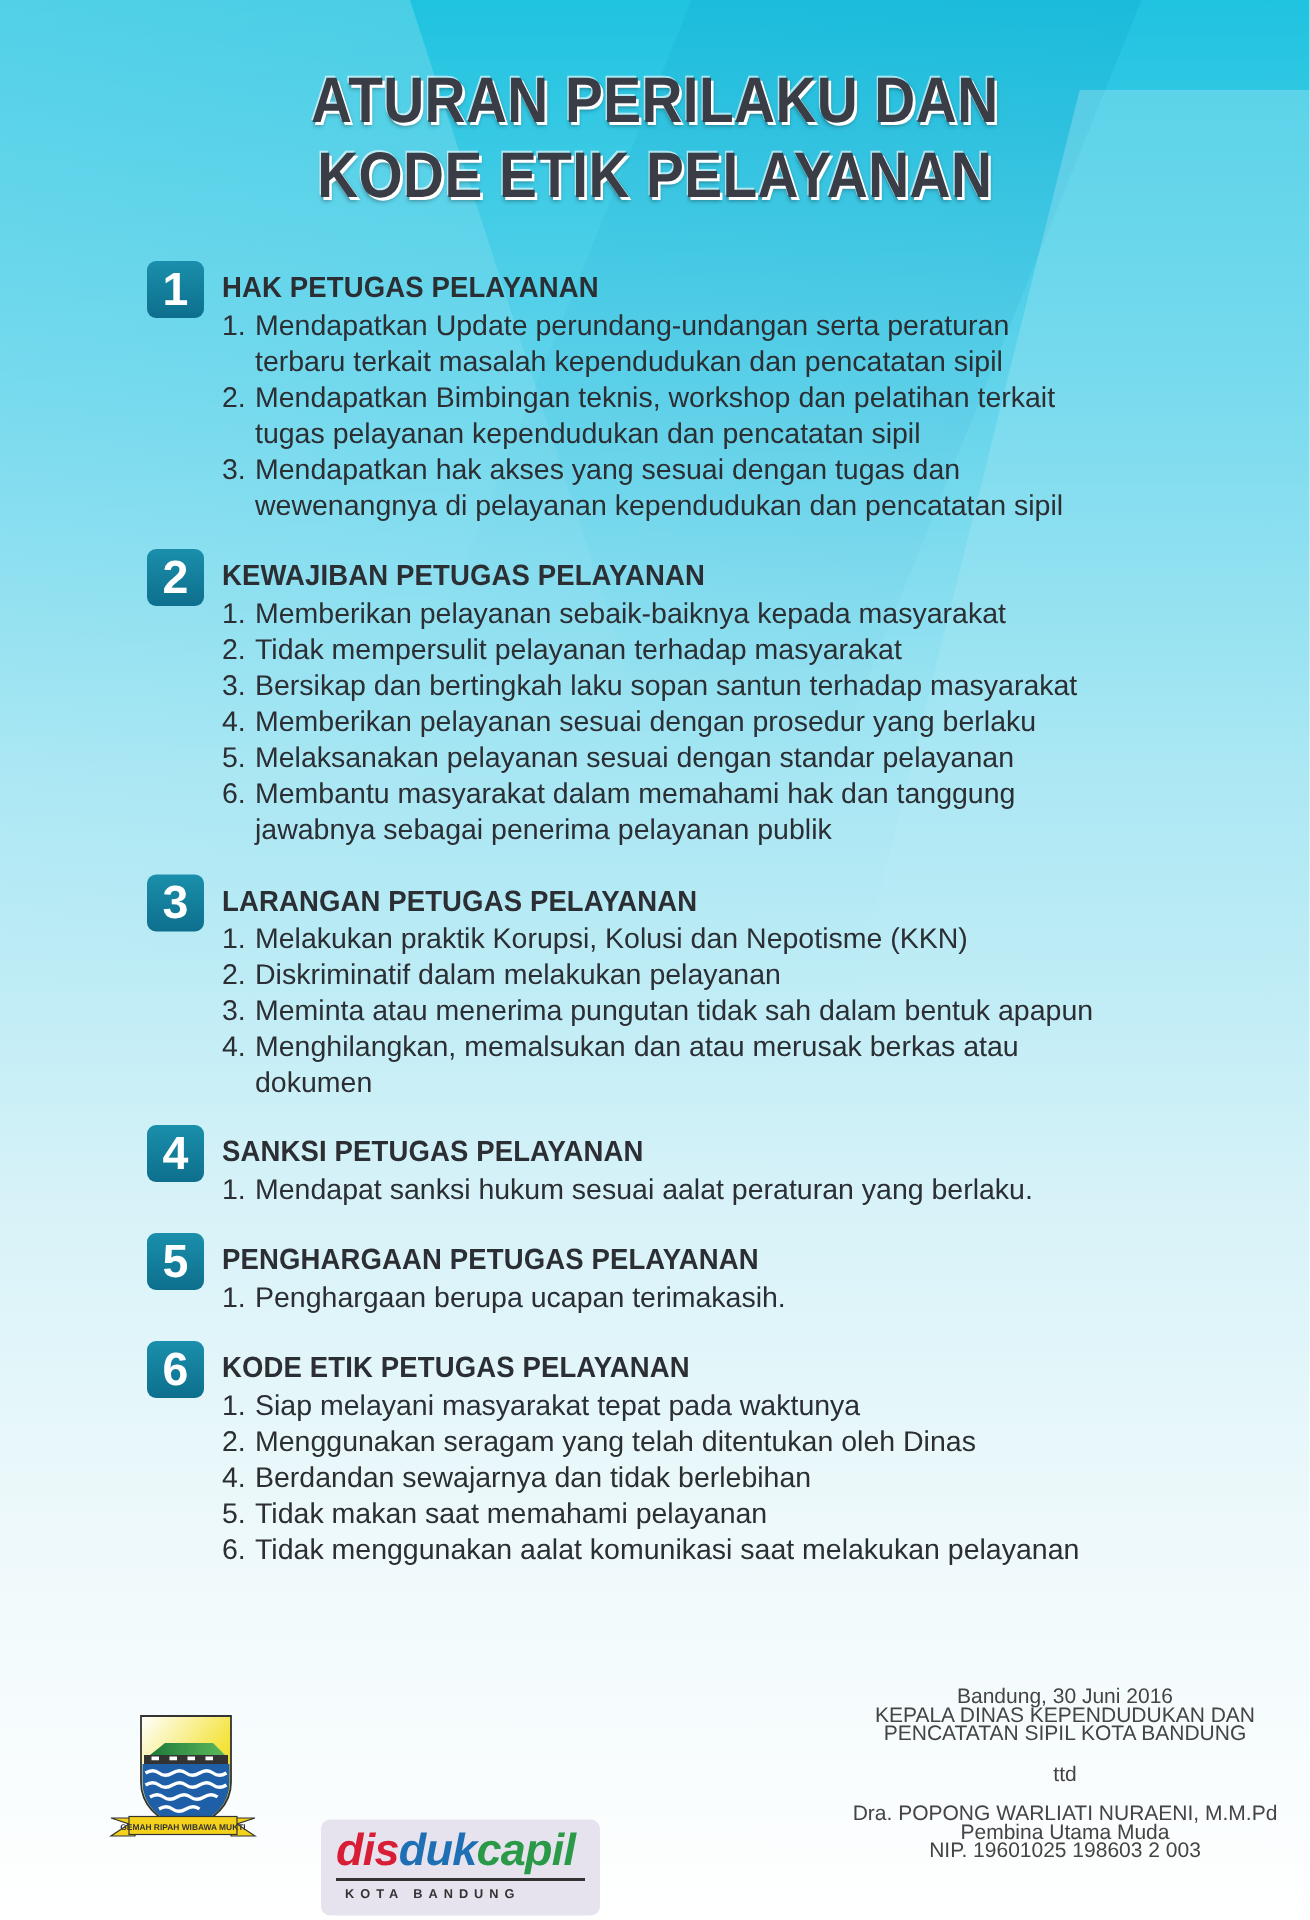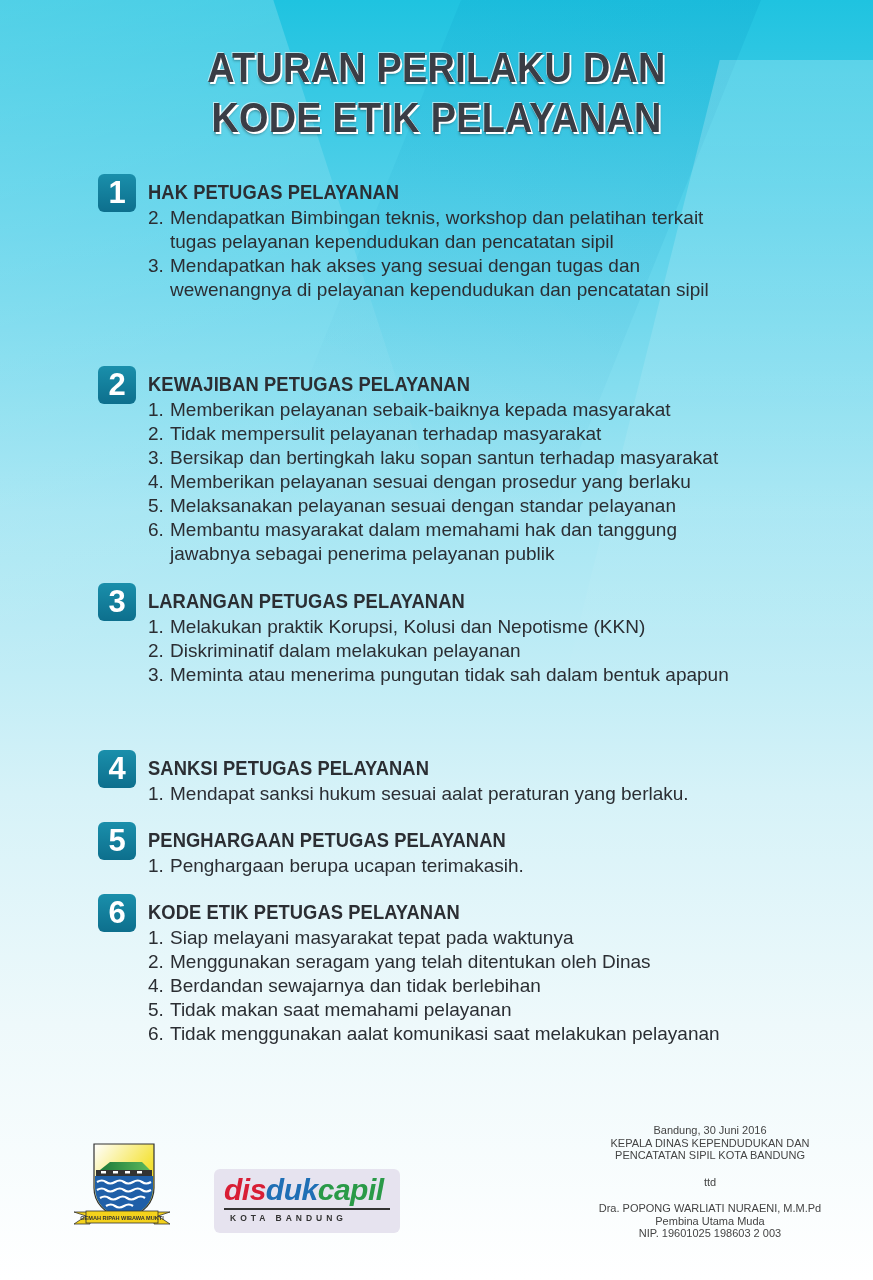--- a/index.html
+++ b/index.html
@@ -44,27 +44,27 @@
     .items { position: absolute; left: 50px; top: 32px; width: 680px; }
     .item {
       font-size: 19px; line-height: 24px; color: #2b2e33;
       padding-left: 22px; text-indent: -22px; white-space: pre-line;
       transform-origin: left center;
     }
     .item .n { display: inline-block; width: 22px; text-indent: 0; }
 
     .sig {
       position: absolute; left: 560px; top: 1124px; width: 300px;
-      text-align: center; font-size: 11px; line-height: 12.5px; color: #444;
+      text-align: center; font-size: 14px; line-height: 12.5px; color: #444;
     }
     .sig .gap { height: 14px; }
 
     .crest { position: absolute; left: 72px; top: 1140px; width: 100px; height: 90px; }
     .logo-box {
-      position: absolute; left: 214px; top: 1169px; width: 186px; height: 64px;
+      position: absolute; left: 214px; top: 1213px; width: 186px; height: 64px;
       background: #e6e3ef; border-radius: 6px;
     }
     .logo-word {
       position: absolute; left: 10px; top: 4px; font-size: 30px; font-weight: 700;
       font-style: italic; letter-spacing: -0.5px; line-height: 34px;
     }
     .logo-word .dis { color: #d81e35; }
     .logo-word .duk { color: #1f6fb5; }
     .logo-word .capil { color: #2a9a48; }
     .logo-line { position: absolute; left: 10px; top: 39px; width: 166px; height: 2px; background: #333; }
@@ -82,20 +82,22 @@
 
 <h1 class="title">
   <div>ATURAN PERILAKU DAN</div>
   <div>KODE ETIK PELAYANAN</div>
 </h1>
 
 <div class="section" style="top:174px;">
   <div class="num-badge">1</div>
   <div class="sec-head">HAK PETUGAS PELAYANAN</div>
   <div class="items">
+    <div class="item"><span class="n">1.</span><span>Mendapatkan Update perundang-undangan serta peraturan
+terbaru terkait masalah kependudukan dan pencatatan sipil</span></div>
     <div class="item"><span class="n">2.</span><span>Mendapatkan Bimbingan teknis, workshop dan pelatihan terkait
 tugas pelayanan kependudukan dan pencatatan sipil</span></div>
     <div class="item"><span class="n">3.</span><span>Mendapatkan hak akses yang sesuai dengan tugas dan
 wewenangnya di pelayanan kependudukan dan pencatatan sipil</span></div>
   </div>
 </div>
 
 <div class="section" style="top:366px;">
   <div class="num-badge">2</div>
   <div class="sec-head">KEWAJIBAN PETUGAS PELAYANAN</div>
@@ -110,20 +112,22 @@
   </div>
 </div>
 
 <div class="section" style="top:583px;">
   <div class="num-badge">3</div>
   <div class="sec-head">LARANGAN PETUGAS PELAYANAN</div>
   <div class="items">
     <div class="item"><span class="n">1.</span><span>Melakukan praktik Korupsi, Kolusi dan Nepotisme (KKN)</span></div>
     <div class="item"><span class="n">2.</span><span>Diskriminatif dalam melakukan pelayanan</span></div>
     <div class="item"><span class="n">3.</span><span>Meminta atau menerima pungutan tidak sah dalam bentuk apapun</span></div>
+    <div class="item"><span class="n">4.</span><span>Menghilangkan, memalsukan dan atau merusak berkas atau
+dokumen</span></div>
   </div>
 </div>
 
 <div class="section" style="top:750px;">
   <div class="num-badge">4</div>
   <div class="sec-head">SANKSI PETUGAS PELAYANAN</div>
   <div class="items">
     <div class="item"><span class="n">1.</span><span>Mendapat sanksi hukum sesuai aalat peraturan yang berlaku.</span></div>
   </div>
 </div>

